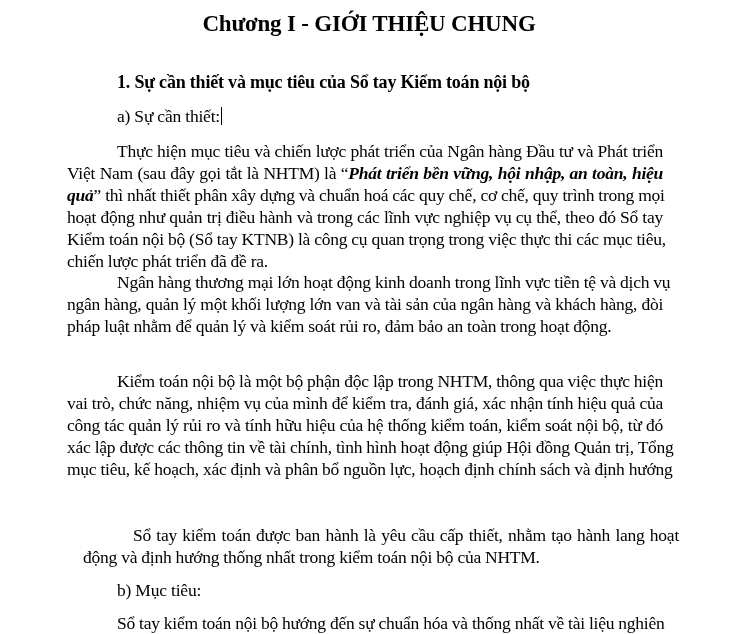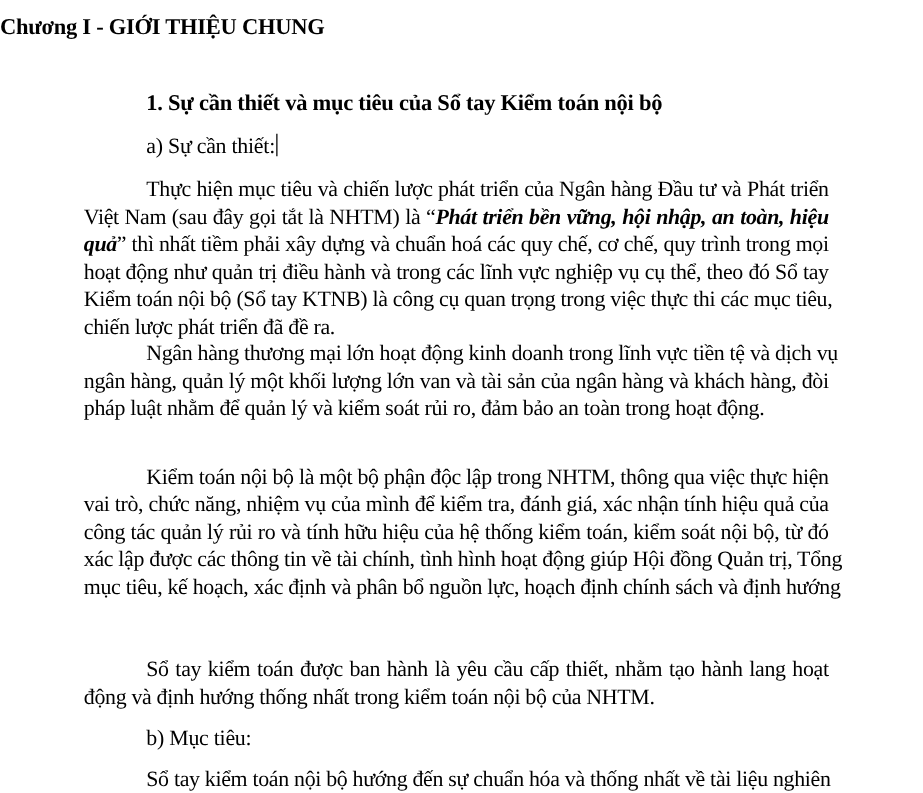--- a/index.html
+++ b/index.html
@@ -1,20 +1,20 @@
 <!DOCTYPE html>
 <html><head>
 <meta charset="utf-8">
 <style>
   html, body { margin: 0; padding: 0; background: #ffffff; }
   body { width: 738px; height: 634px; overflow: hidden; position: relative;
          font-family: "Liberation Serif", "DejaVu Serif", serif; color: #000; }
   .page { position: absolute; left: 0; top: 0; width: 738px; height: 634px; }
-  .title { position: absolute; top: 11px; left: 0; width: 738px; text-align: left;
-           font-weight: bold; font-size: 18px; letter-spacing: -0.2px; }
+  .title { position: absolute; top: 11px; left: 0; width: 738px; text-align: center;
+           font-weight: bold; font-size: 23px; letter-spacing: -0.2px; }
   .heading { position: absolute; left: 117px; top: 72px; font-weight: bold; font-size: 18px;
              letter-spacing: -0.2px; }
   .sub { position: absolute; left: 117px; font-size: 17.5px; letter-spacing: -0.2px; text-align: center; }
   .cursor { display: inline-block; width: 1px; height: 18px; background: #000;
             vertical-align: -3px; margin-left: 1px; }
   .para { position: absolute; left: 67px; width: 596px; font-size: 17.5px;
           line-height: 22px; text-align: justify; text-indent: 50px; letter-spacing: -0.25px; }
   .para .line { display: block; text-align: justify; text-align-last: justify; white-space: nowrap; }
   .para .line.last { text-align-last: left; }
   .para .line.noindent { text-indent: 0; }
@@ -27,41 +27,41 @@
 
   <div class="title">Chương I - GIỚI THIỆU CHUNG</div>
 
   <div class="heading">1. Sự cần thiết và mục tiêu của Sổ tay Kiểm toán nội bộ</div>
 
   <div class="sub" style="top:106px;"><span>a) Sự cần thiết:</span><span class="cursor"></span></div>
 
   <div class="para" style="top:140px;">
     <span class="line">Thực hiện mục tiêu và chiến lược phát triển của Ngân hàng Đầu tư và Phát triển</span>
     <span class="line noindent"><span>Việt Nam (sau đây gọi tắt là NHTM) là “</span><span class="bi">Phát triển bền vững, hội nhập, an toàn, hiệu</span></span>
-    <span class="line noindent"><span class="bi">quả</span><span>” thì nhất tiềm phải xây dựng và chuẩn hoá các quy chế, cơ chế, quy trình trong mọi</span></span>
+    <span class="line noindent"><span class="bi">quả</span><span>” thì nhất thiết phân xây dựng và chuẩn hoá các quy chế, cơ chế, quy trình trong mọi</span></span>
     <span class="line noindent">hoạt động như quản trị điều hành và trong các lĩnh vực nghiệp vụ cụ thể, theo đó Sổ tay</span>
     <span class="line noindent">Kiểm toán nội bộ (Sổ tay KTNB) là công cụ quan trọng trong việc thực thi các mục tiêu,</span>
     <span class="line noindent last">chiến lược phát triển đã đề ra.</span>
   </div>
 
   <div class="para" style="top:271px;">
     <span class="line">Ngân hàng thương mại lớn hoạt động kinh doanh trong lĩnh vực tiền tệ và dịch vụ</span>
     <span class="line noindent">ngân hàng, quản lý một khối lượng lớn van và tài sản của ngân hàng và khách hàng, đòi</span>
     <span class="line noindent last">pháp luật nhằm để quản lý và kiểm soát rủi ro, đảm bảo an toàn trong hoạt động.</span>
   </div>
 
   <div class="para" style="top:370px;">
     <span class="line">Kiểm toán nội bộ là một bộ phận độc lập trong NHTM, thông qua việc thực hiện</span>
     <span class="line noindent">vai trò, chức năng, nhiệm vụ của mình để kiểm tra, đánh giá, xác nhận tính hiệu quả của</span>
     <span class="line noindent">công tác quản lý rủi ro và tính hữu hiệu của hệ thống kiểm toán, kiểm soát nội bộ, từ đó</span>
     <span class="line noindent">xác lập được các thông tin về tài chính, tình hình hoạt động giúp Hội đồng Quản trị, Tổng</span>
     <span class="line noindent">mục tiêu, kế hoạch, xác định và phân bổ nguồn lực, hoạch định chính sách và định hướng</span>
   </div>
 
-  <div class="para" style="top:524px;">
+  <div class="para" style="top:524px;margin-left:16px;">
     <span class="line">Sổ tay kiểm toán được ban hành là yêu cầu cấp thiết, nhằm tạo hành lang hoạt</span>
     <span class="line noindent last">động và định hướng thống nhất trong kiểm toán nội bộ của NHTM.</span>
   </div>
 
   <div class="sub" style="top:580px;">b) Mục tiêu:</div>
 
   <div class="para" style="top:612px;">
     <span class="line">Sổ tay kiểm toán nội bộ hướng đến sự chuẩn hóa và thống nhất về tài liệu nghiên</span>
   </div>
 

